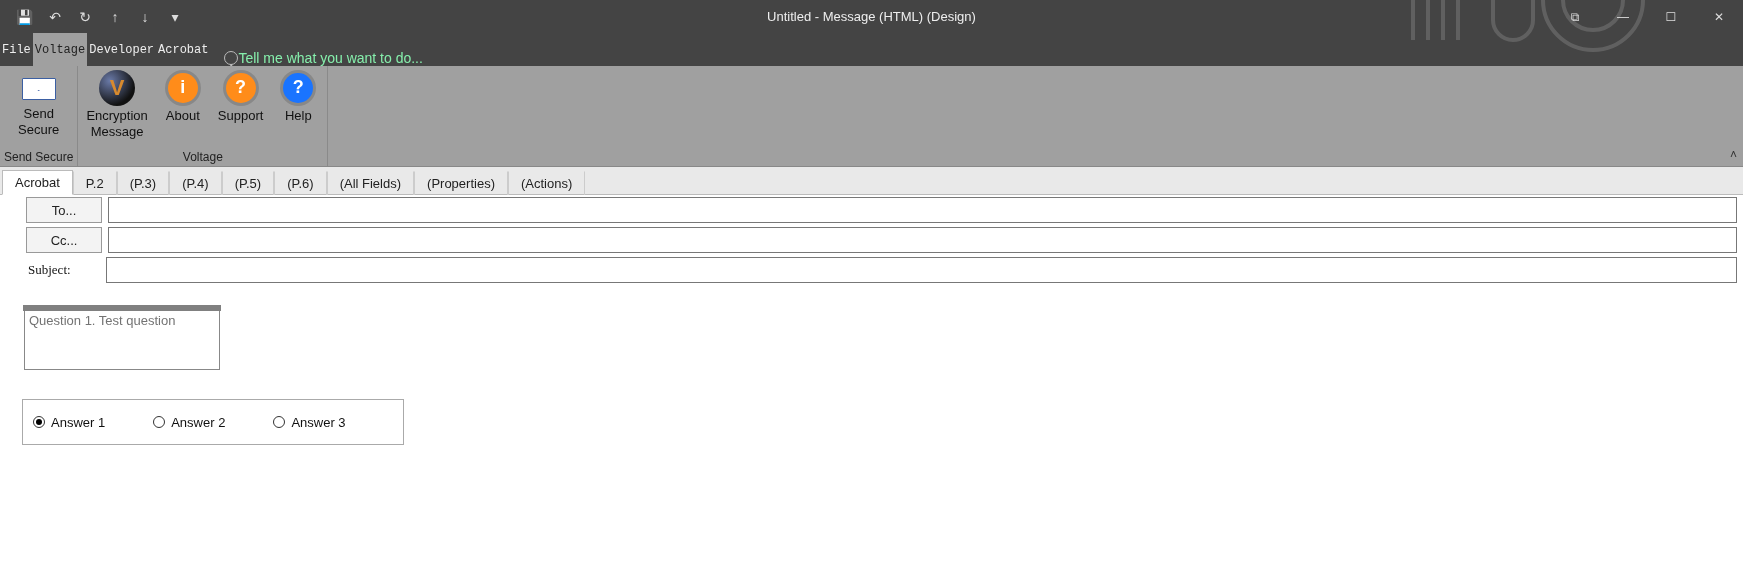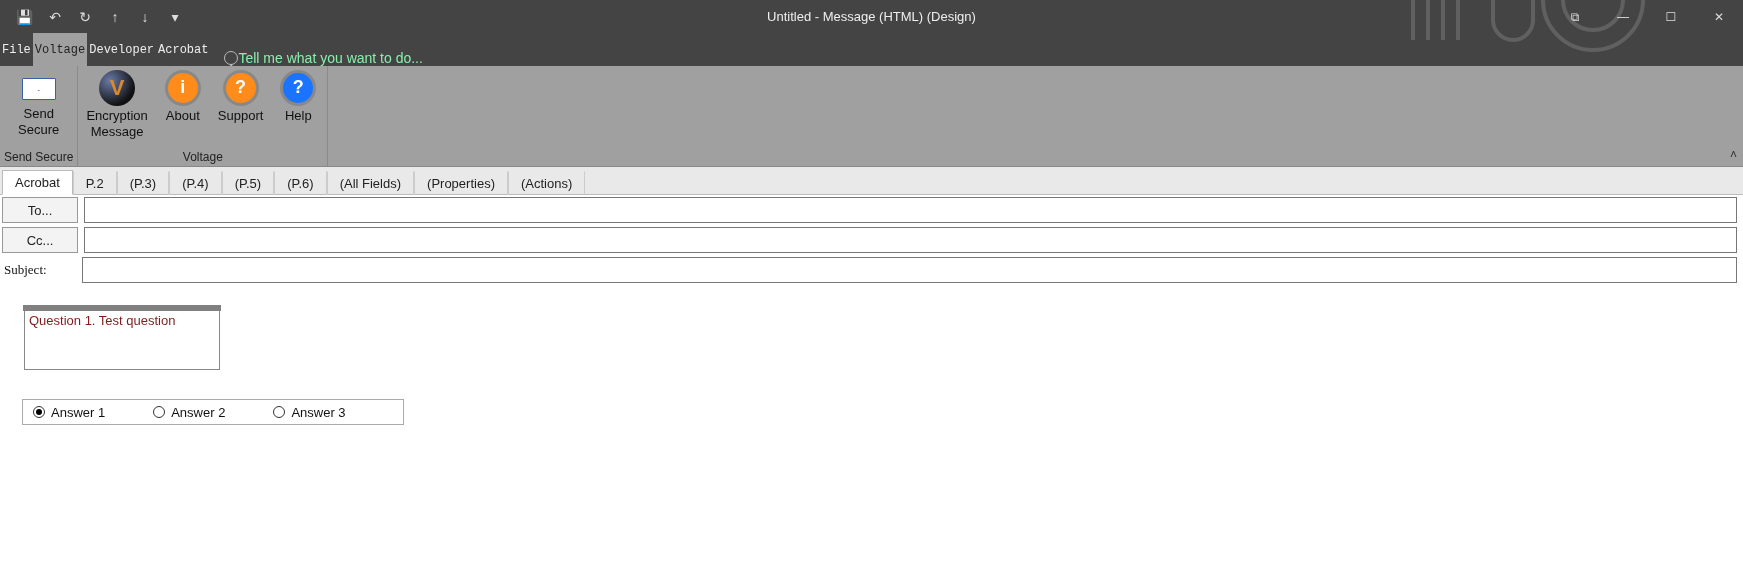--- a/index.html
+++ b/index.html
@@ -95,21 +95,21 @@
   }
   .pagetab.active {
     background:#fff;
     border:1px solid #bbb;
     border-bottom:1px solid #fff;
   }
   .pagetab.sep { border-left:1px solid #ccc; border-right:1px solid #ccc; }
 
   
   .headerfields { background:#fff; border-bottom:0; }
-  .hf-row { display:flex; align-items:stretch; height:30px; }
+  .hf-row { display:flex; align-items:stretch; height:30px;padding-left:24px; }
   .hf-row + .hf-row { }
   .hf-label-btn {
     width:76px;
     margin:2px 0 2px 2px;
     border:1px solid #999;
     background:#f3f3f3;
     font-size:13px;
     display:flex; align-items:center; justify-content:center;
     color:#222;
   }
@@ -138,28 +138,28 @@
     background-image: radial-gradient(circle, #777 0.6px, transparent 0.6px);
     background-size:6px 6px;
     position:relative;
     height: calc(569px - 33px - 33px - 101px - 28px - 90px);
   }
   .control {
     position:absolute;
     background:#fff;
     border:1px solid #888;
   }
-  .question-box { left:24px; top:25px; width:196px; height:60px; padding:2px 4px; font-size:13px; color:#7f1d1d; }
+  .question-box { left:24px; top:25px; width:196px; height:60px; padding:2px 4px; font-size:13px; color:#737373; }
   .question-box.selected::before {
     content:"";
     position:absolute;
     left:-2px; right:-2px; top:-6px; height:6px;
     background:#808080;
   }
-  .radio-group { left:22px; top:114px; width:382px; height:26px; border:1px solid #aaa; display:flex; align-items:center; gap:48px; padding-left:10px; font-size:13px; color:#111;}
+  .radio-group { left:22px; top:114px; width:382px; height:46px; border:1px solid #aaa; display:flex; align-items:center; gap:48px; padding-left:10px; font-size:13px; color:#111;}
   .radio-group .opt { display:flex; align-items:center; gap:6px;}
   .radio-dot { width:12px; height:12px; border:1px solid #333; border-radius:50%; display:inline-flex; align-items:center; justify-content:center; background:#fff;}
   .radio-dot.filled::after{content:""; width:6px; height:6px; border-radius:50%; background:#000;}
 
   
   .deco { position:absolute; right:90px; top:-20px; width:360px; height:80px; opacity:.15; pointer-events:none;}
   .deco svg { width:100%; height:100%; }
 
 </style>
 </head>

